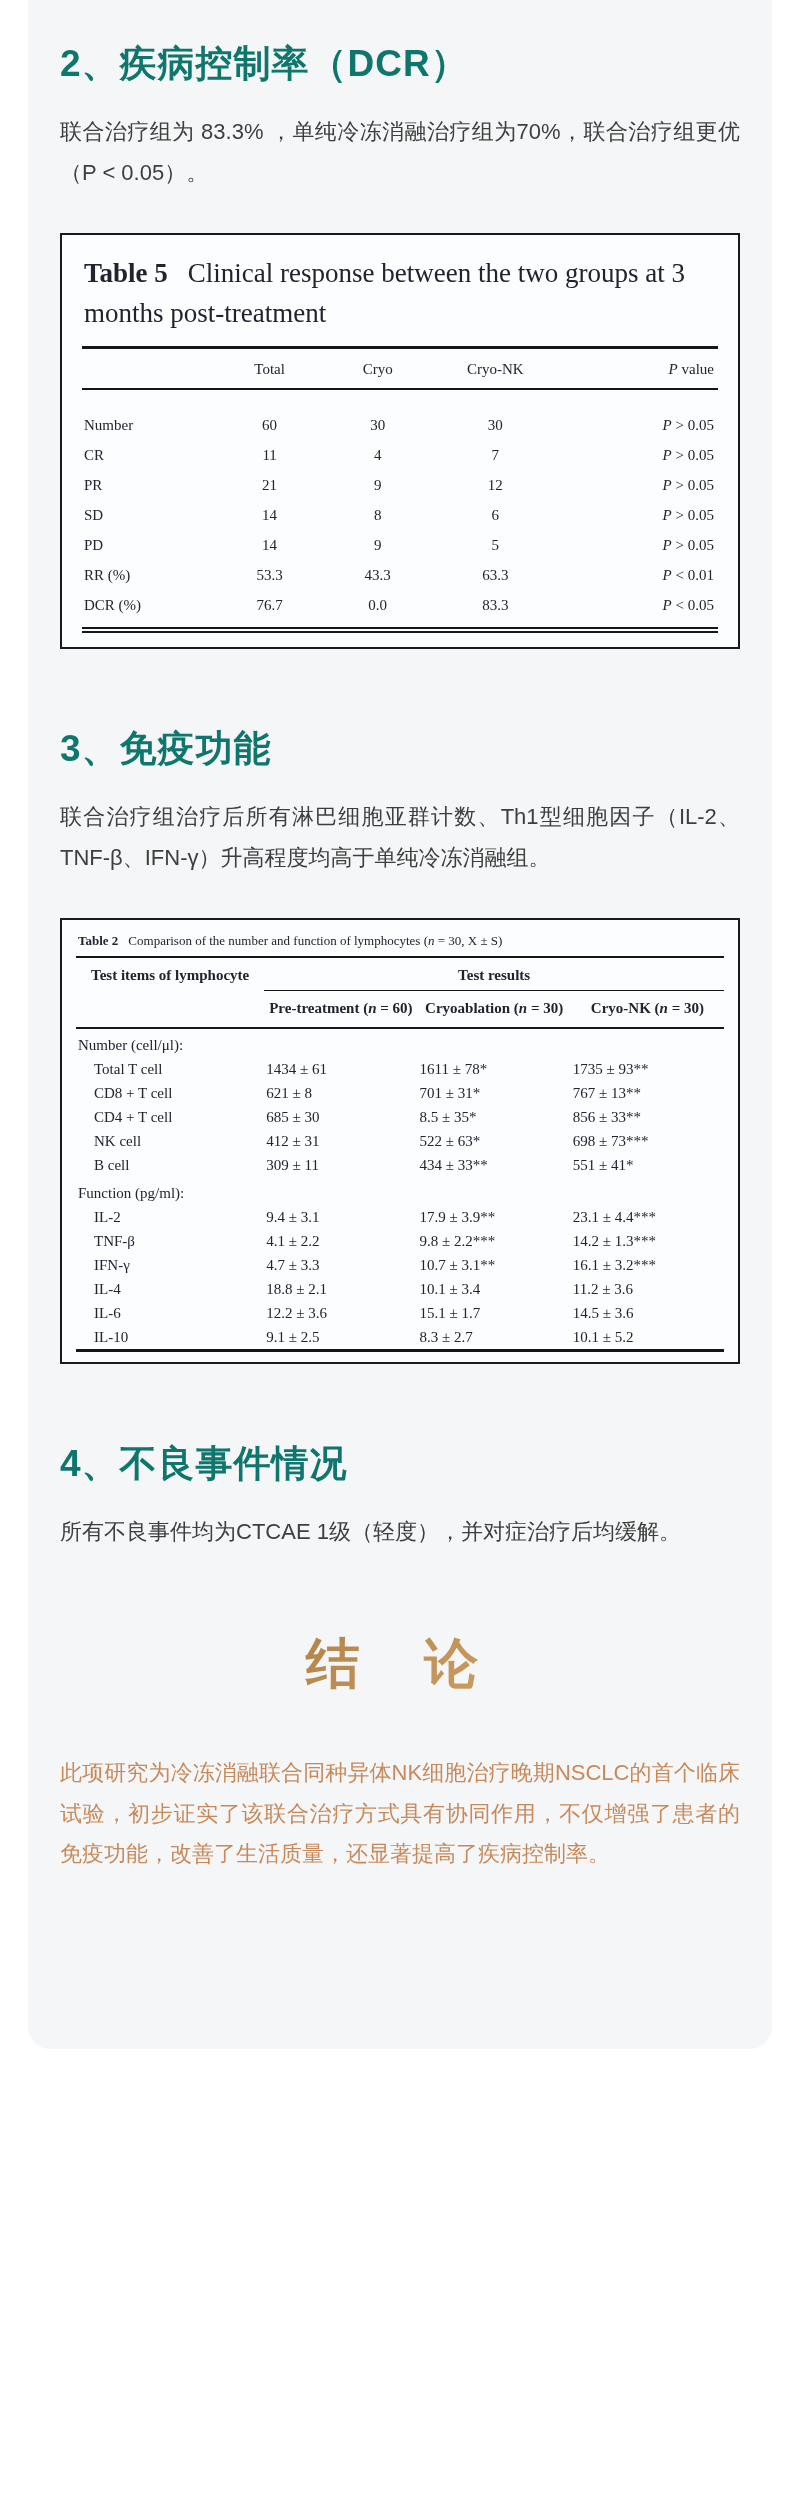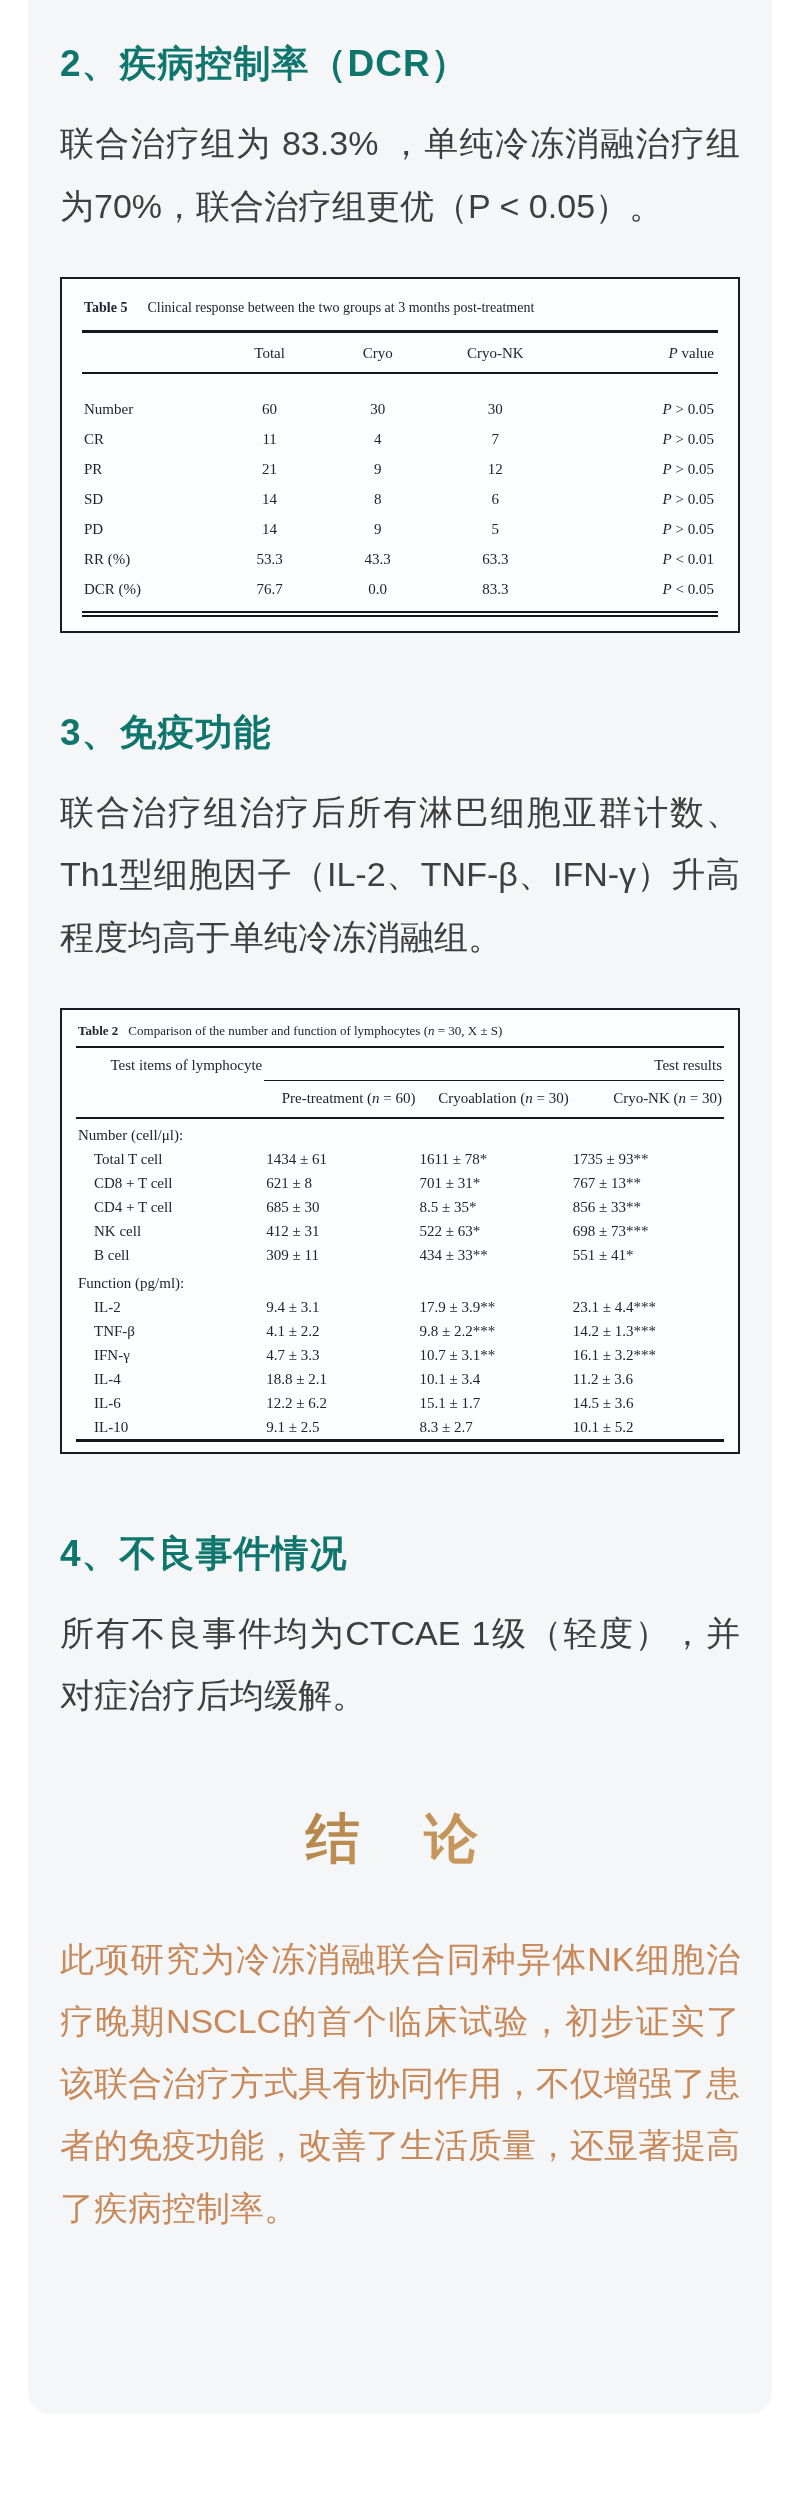--- a/index.html
+++ b/index.html
@@ -24,36 +24,36 @@
   h2.sec {
     color: #0f766e;
     font-size: 37px;
     font-weight: bold;
     letter-spacing: 1px;
     margin: 26px 0 26px;
     line-height: 1.2;
   }
   p.body {
     color: #3e3e3e;
-    font-size: 34px;
+    font-size: 22px;
     line-height: 1.83;
     text-align: justify;
     margin: 0 0 40px;
   }
   
   .figbox {
     background: #fcfdfe;
     border: 2px solid #1a1b22;
     margin: 26px 0 78px;
     padding: 14px 20px 14px;
   }
   
   .t5cap {
     font-family: "Liberation Serif", serif;
-    font-size: 14px;
+    font-size: 27px;
     color: #20242f;
     line-height: 1.5;
     padding: 4px 2px 12px;
   }
   .t5cap b { margin-right: 20px; }
   table.t5 {
     width: 100%;
     border-collapse: collapse;
     font-family: "Liberation Serif", serif;
     font-size: 15px;
@@ -89,22 +89,22 @@
   .t2cap b { margin-right: 10px; }
   table.t2 {
     width: 100%;
     border-collapse: collapse;
     font-family: "Liberation Serif", serif;
     font-size: 15px;
     color: #20242f;
     border-bottom: 3px solid #15161c;
   }
   table.t2 th {
-    font-weight: normal;
-    text-align: right;
+    font-weight: bold;
+    text-align: center;
     vertical-align: top;
   }
   table.t2 th.lbl { padding: 9px 2px 8px; border-bottom: 2.5px solid #15161c; width: 29%; }
   table.t2 th.gh  { padding: 9px 2px 6px; border-bottom: 1.5px solid #15161c; }
   table.t2 th.sub { padding: 9px 2px 10px; border-bottom: 2.5px solid #15161c; width: 23.6%; }
   table.t2 td { padding: 4px 2px 3px; }
   table.t2 td.sec-lbl { padding-top: 8px; }
   table.t2 td.indent { padding-left: 18px; }
   
   .conc-title {
@@ -273,21 +273,21 @@
               <td>16.1 ± 3.2***</td>
             </tr>
             <tr>
               <td class="indent">IL-4</td>
               <td>18.8 ± 2.1</td>
               <td>10.1 ± 3.4</td>
               <td>11.2 ± 3.6</td>
             </tr>
             <tr>
               <td class="indent">IL-6</td>
-              <td>12.2 ± 6.2</td>
+              <td>12.2 ± 3.6</td>
               <td>15.1 ± 1.7</td>
               <td>14.5 ± 3.6</td>
             </tr>
             <tr>
               <td class="indent">IL-10</td>
               <td>9.1 ± 2.5</td>
               <td>8.3 ± 2.7</td>
               <td>10.1 ± 5.2</td>
             </tr>
           </tbody>

